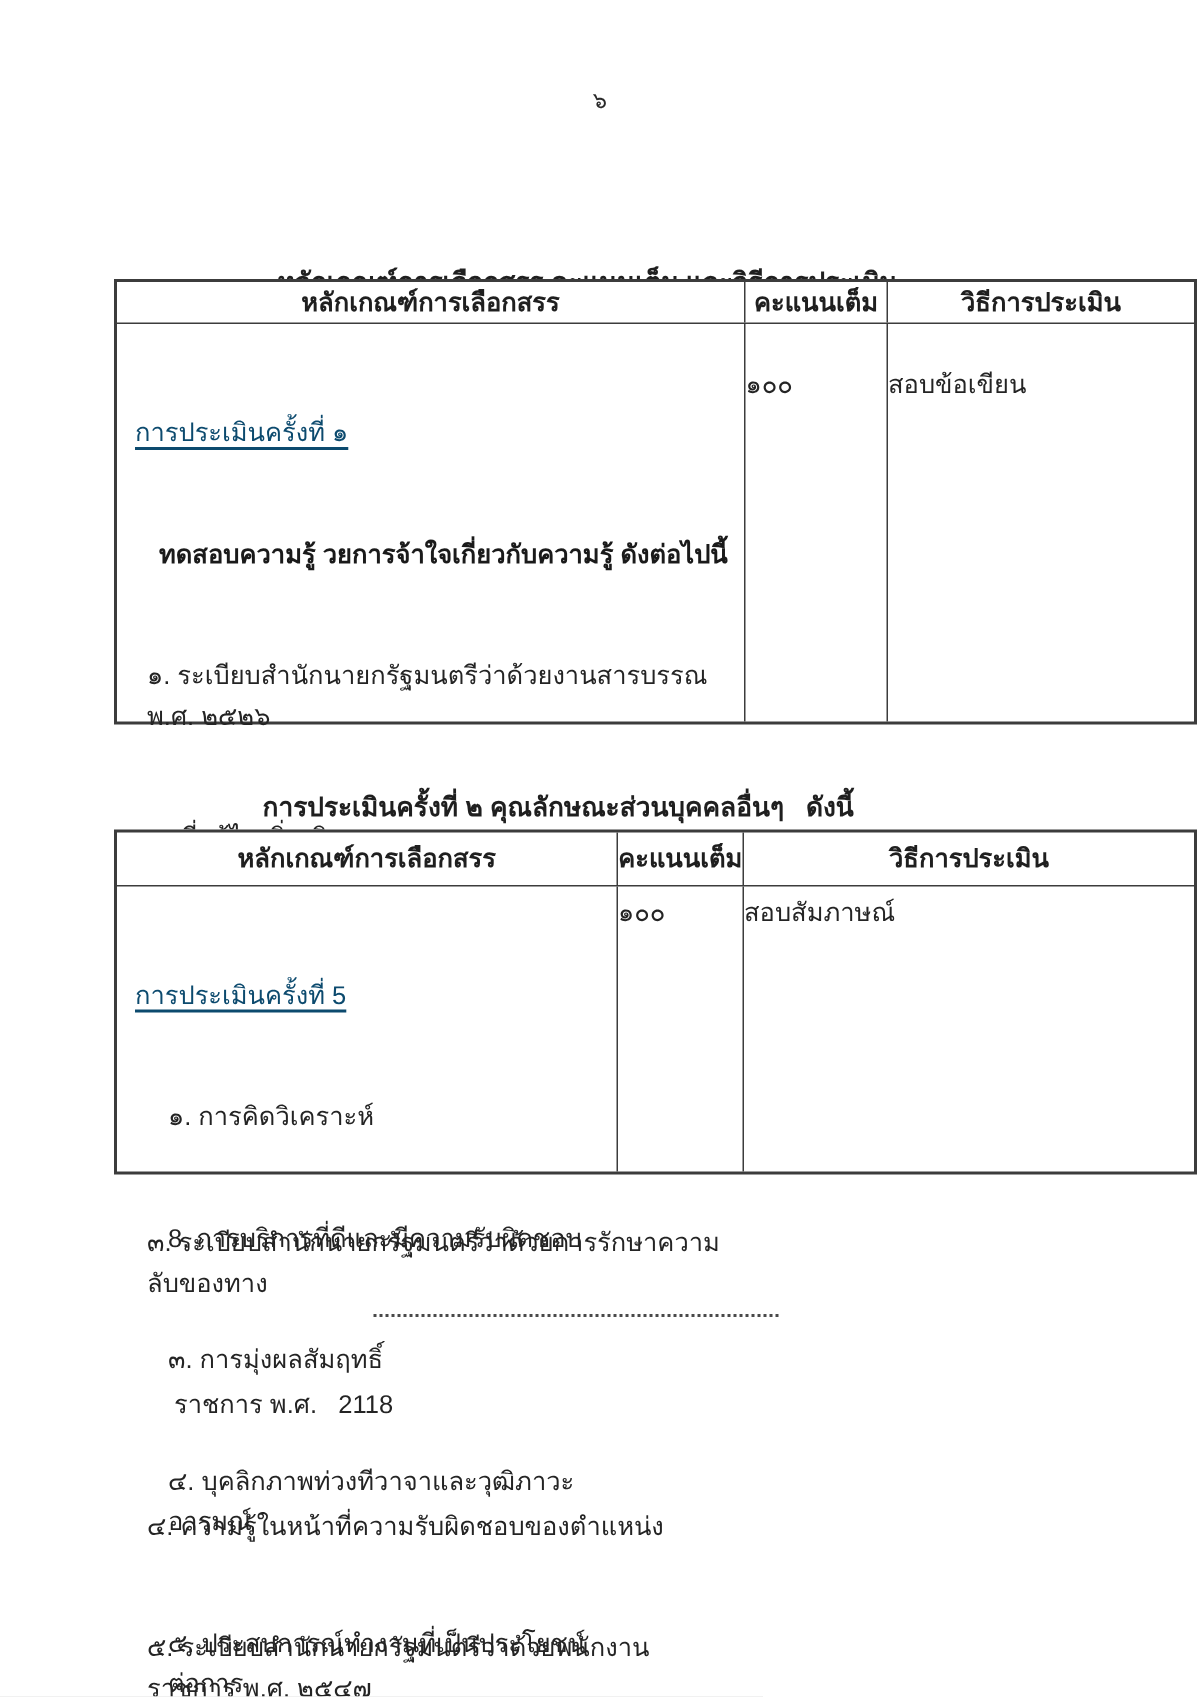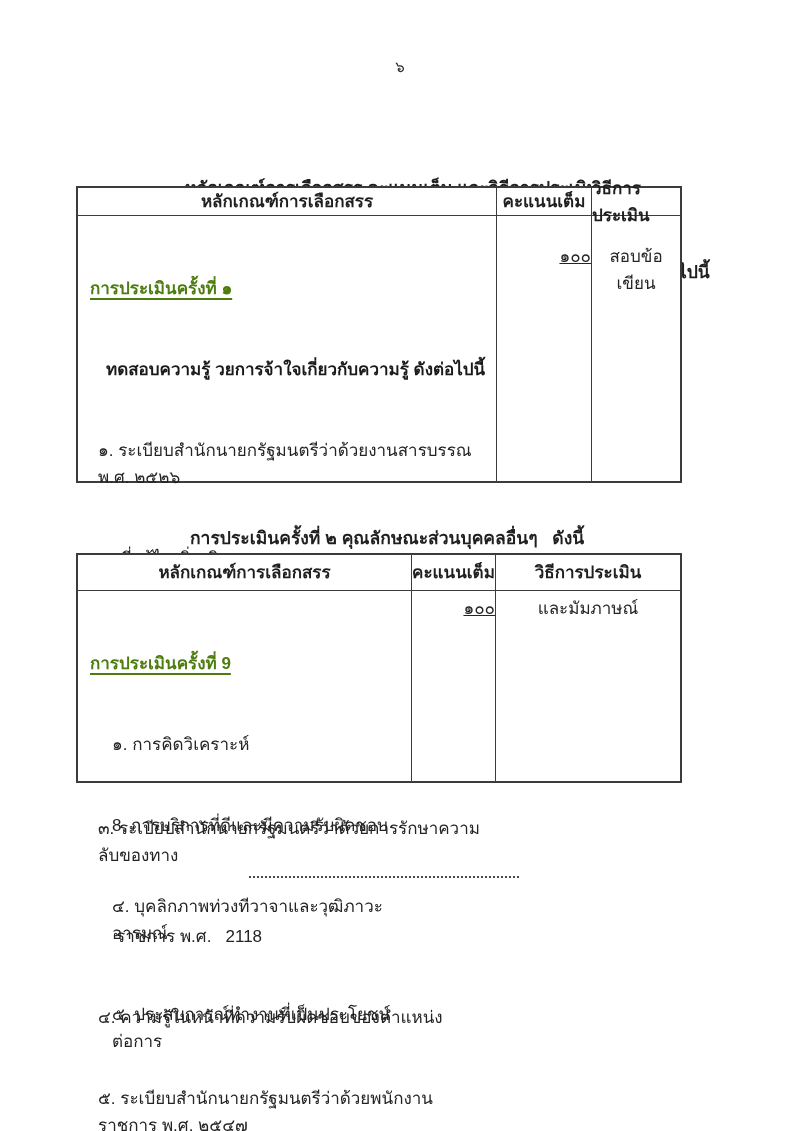--- a/index.html
+++ b/index.html
@@ -14,21 +14,21 @@
   .page-num{
     position:absolute;top:55px;left:380px;width:40px;
     text-align:center;font-size:15px;color:#2a2a2a;
   }
   .heading{
     position:absolute;top:118px;left:185px;
     font-size:17.5px;font-weight:bold;line-height:28px;color:#1f1f1f;
     white-space:pre-wrap;
   }
   .doc-table{
-    position:absolute;left:76px;width:606px;
+    position:absolute;left:76px;width:722px;
     border:2px solid #3c3c3c;
     box-sizing:border-box;
     display:flex;flex-direction:column;
     background:#fff;
   }
   .t1{top:186px;height:297px;}
   .t2{top:553px;height:230px;}
   .trow{display:flex;flex:1 1 auto;min-height:0;}
   .thead-row{flex:0 0 auto;border-bottom:1.5px solid #3c3c3c;}
   .t1 .thead-row{height:27px;}
@@ -44,35 +44,35 @@
   .t1 .c3{flex:1;}
   .t2 .c1{width:334px;}
   .t2 .c2{width:84px;}
   .t2 .c3{flex:1;}
   .th{
     display:flex;align-items:center;justify-content:center;
     font-weight:bold;font-size:17px;color:#1f1f1f;
   }
   .body-c1{padding:5px 6px 0 12px;}
   .sec-title{
-    font-weight:bold;color:#4d7c0f;
+    font-weight:normal;color:#0c4a6e;
     text-decoration:underline;text-underline-offset:4px;text-decoration-thickness:1.5px;
   }
   .sec-sub{font-weight:bold;color:#1a1a1a;padding-left:16px;line-height:29px;}
   .ln{line-height:27px;}
   .ln.numbered{margin-left:8px;}
   .ln.flush{margin-left:0;}
   .ln.indent2{margin-left:26px;}
   .t2 .ln.numbered{margin-left:22px;}
-  .score-cell{text-align:right;text-decoration:underline;}
+  .score-cell{text-align:left;}
   .t1 .score-cell,.t1 .method-cell{padding-top:27px;}
   .t2 .score-cell,.t2 .method-cell{padding-top:4px;}
-  .method-cell{text-align:center;}
+  .method-cell{text-align:left;}
   .table2-title{
-    position:absolute;top:524px;left:190px;
+    position:absolute;top:524px;left:175px;
     font-size:17.5px;font-weight:bold;color:#1f1f1f;
     white-space:pre-wrap;
   }
   .dotted-line{
     position:absolute;top:866px;left:249px;width:270px;height:10px;
     border-bottom:2px dotted #4a4a4a;
   }
 </style>
 </head>
 <body>
@@ -113,27 +113,28 @@
   <div class="table2-title">การประเมินครั้งที่ ๒ คุณลักษณะส่วนบุคคลอื่นๆ   ดังนี้</div>
 
   <div class="doc-table t2">
     <div class="trow thead-row">
       <div class="tcell c1 sep th">หลักเกณฑ์การเลือกสรร</div>
       <div class="tcell c2 sep th">คะแนนเต็ม</div>
       <div class="tcell c3 th">วิธีการประเมิน</div>
     </div>
     <div class="trow">
       <div class="tcell c1 sep body-c1">
-        <div class="ln sec-title">การประเมินครั้งที่ 9</div>
+        <div class="ln sec-title">การประเมินครั้งที่ 5</div>
         <div class="ln numbered">๑. การคิดวิเคราะห์</div>
         <div class="ln numbered">8. การบริการที่ดีและมีความรับผิดชอบ</div>
+        <div class="ln numbered">๓. การมุ่งผลสัมฤทธิ์</div>
         <div class="ln numbered">๔. บุคลิกภาพท่วงทีวาจาและวุฒิภาวะอารมณ์</div>
         <div class="ln numbered">๕. ประสบการณ์ทำงานที่เป็นประโยชน์ต่อการ</div>
         
       </div>
       <div class="tcell c2 sep score-cell">๑๐๐</div>
-      <div class="tcell c3 method-cell">และมัมภาษณ์</div>
+      <div class="tcell c3 method-cell">สอบสัมภาษณ์</div>
     </div>
   </div>
 
   <div class="dotted-line"></div>
 
 </div>
 
 </body></html>

